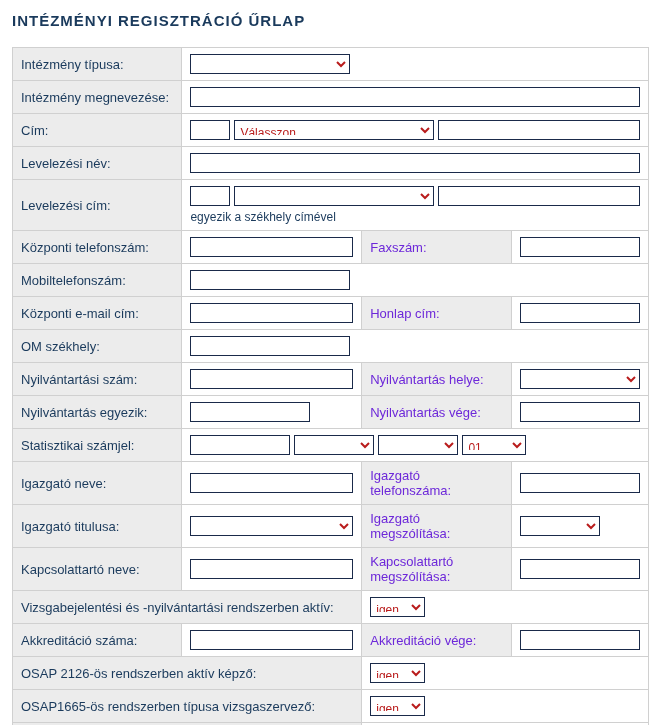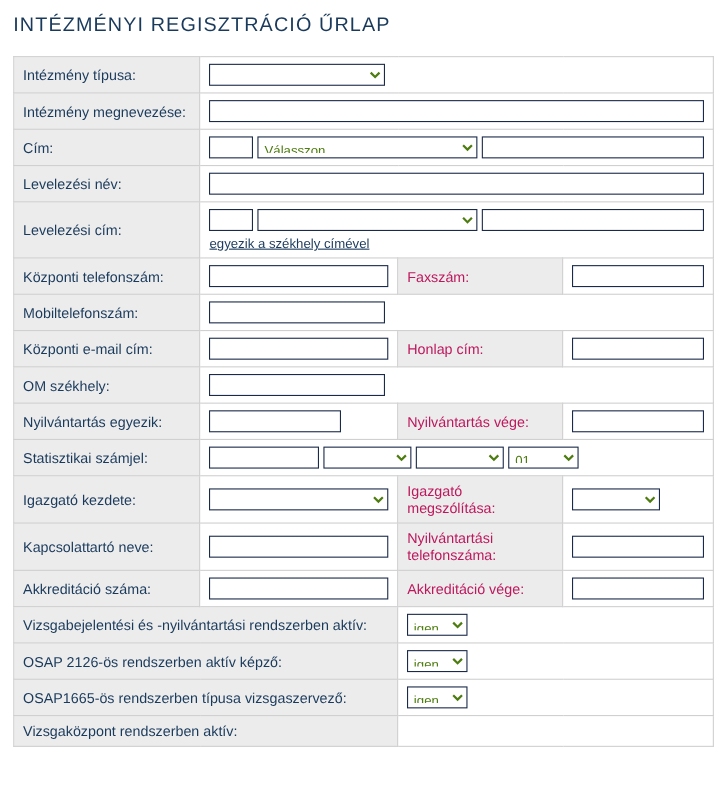--- a/index.html
+++ b/index.html
@@ -9,22 +9,22 @@
     }
     body {
       font-family: Arial, Helvetica, sans-serif;
       font-size: 13px;
       color: #1a3a5c;
       background: #ffffff;
       padding: 12px;
       width: 661px;
     }
     h2.form-title {
-      font-size: 18px;
-      font-weight: normal;
+      font-size: 15px;
+      font-weight: bold;
       letter-spacing: 1px;
       color: #1a3a5c;
       margin-bottom: 18px;
     }
     table.form {
       width: 100%;
       border-collapse: collapse;
     }
     table.form td {
       border: 1px solid #d0d0d0;
@@ -35,44 +35,43 @@
     table.form td.lbl {
       background: #ececec;
       width: 170px;
       font-size: 13px;
       color: #1a3a5c;
     }
     table.form td.lbl-half {
       background: #ececec;
       width: 150px;
       font-size: 13px;
-      color: #be185d;
+      color: #6d28d9;
     }
     input[type="text"] {
       border: 1px solid #1a2a4a;
       height: 20px;
       font-size: 12px;
       padding: 1px 3px;
       background: #ffffff;
       color: #1a3a5c;
     }
     select {
       border: 1px solid #1a2a4a;
       height: 20px;
       font-size: 12px;
       background: #ffffff;
-      color: #4d7c0f;
+      color: #b91c1c;
       padding: 4px 1px;
     }
     .w-full { width: 100%; }
     .hint {
       font-size: 12px;
       color: #1a3a5c;
       margin-top: 4px;
-      text-decoration: underline;
     }
     .row-flex {
       display: flex;
       gap: 4px;
       align-items: center;
       width: 100%;
     }
     .row-flex > * { flex-shrink: 0; }
     .row-flex .grow { flex: 1 1 auto; min-width: 20px; }
   </style>
@@ -163,20 +162,32 @@
     </td>
   </tr>
 
   <tr>
     <td class="lbl">OM székhely:</td>
     <td colspan="3">
       <input type="text" style="width: 160px;" value="">
     </td>
   </tr>
 
+  <tr>
+    <td class="lbl">Nyilvántartási szám:</td>
+    <td>
+      <input type="text" class="w-full" value="" style="">
+    </td>
+    <td class="lbl-half">Nyilvántartás helye:</td>
+    <td>
+      <select class="w-full">
+        <option></option>
+      </select>
+    </td>
+  </tr>
 
   <tr>
     <td class="lbl">Nyilvántartás egyezik:</td>
     <td>
       <input type="text" style="width: 120px;" value="">
     </td>
     <td class="lbl-half">Nyilvántartás vége:</td>
     <td>
       <input type="text" style="width: 120px;" value="">
     </td>
@@ -187,58 +198,68 @@
     <td colspan="3">
       <div class="row-flex">
         <input type="text" style="width: 100px;" value="">
         <select style="width:80px;"><option></option></select>
         <select style="width:80px;"><option></option></select>
         <select style="width:64px;"><option>01</option></select>
       </div>
     </td>
   </tr>
 
-
-  <tr>
-    <td class="lbl">Igazgató kezdete:</td>
+  <tr>
+    <td class="lbl">Igazgató neve:</td>
+    <td>
+      <input type="text" class="w-full" value="" style="">
+    </td>
+    <td class="lbl-half">Igazgató telefonszáma:</td>
+    <td>
+      <input type="text" class="w-full" value="" style="">
+    </td>
+  </tr>
+
+  <tr>
+    <td class="lbl">Igazgató titulusa:</td>
     <td>
       <select class="w-full"><option></option></select>
     </td>
     <td class="lbl-half">Igazgató megszólítása:</td>
     <td>
       <select style="width:80px;"><option></option></select>
     </td>
   </tr>
 
   <tr>
     <td class="lbl">Kapcsolattartó neve:</td>
     <td>
       <input type="text" class="w-full" value="" style="">
     </td>
-    <td class="lbl-half">Nyilvántartási telefonszáma:</td>
-    <td>
-      <input type="text" class="w-full" value="" style="">
+    <td class="lbl-half">Kapcsolattartó megszólítása:</td>
+    <td>
+      <input type="text" class="w-full" value="" style="">
+    </td>
+  </tr>
+
+  <tr>
+    <td class="lbl" colspan="2" style="text-align:justify;">Vizsgabejelentési és -nyilvántartási rendszerben aktív:</td>
+    <td colspan="2">
+      <select style="width:55px;"><option>igen</option></select>
     </td>
   </tr>
 
   <tr>
     <td class="lbl">Akkreditáció száma:</td>
     <td>
       <input type="text" class="w-full" value="" style="">
     </td>
     <td class="lbl-half">Akkreditáció vége:</td>
     <td>
       <input type="text" class="w-full" value="" style="">
-    </td>
-  </tr>
-
-  <tr>
-    <td class="lbl" colspan="2" style="text-align:justify;">Vizsgabejelentési és -nyilvántartási rendszerben aktív:</td>
-    <td colspan="2">
-      <select style="width:55px;"><option>igen</option></select>
     </td>
   </tr>
 
   <tr>
     <td class="lbl" colspan="2">OSAP 2126-ös rendszerben aktív képző:</td>
     <td colspan="2">
       <select style="width:55px;"><option>igen</option></select>
     </td>
   </tr>
 

